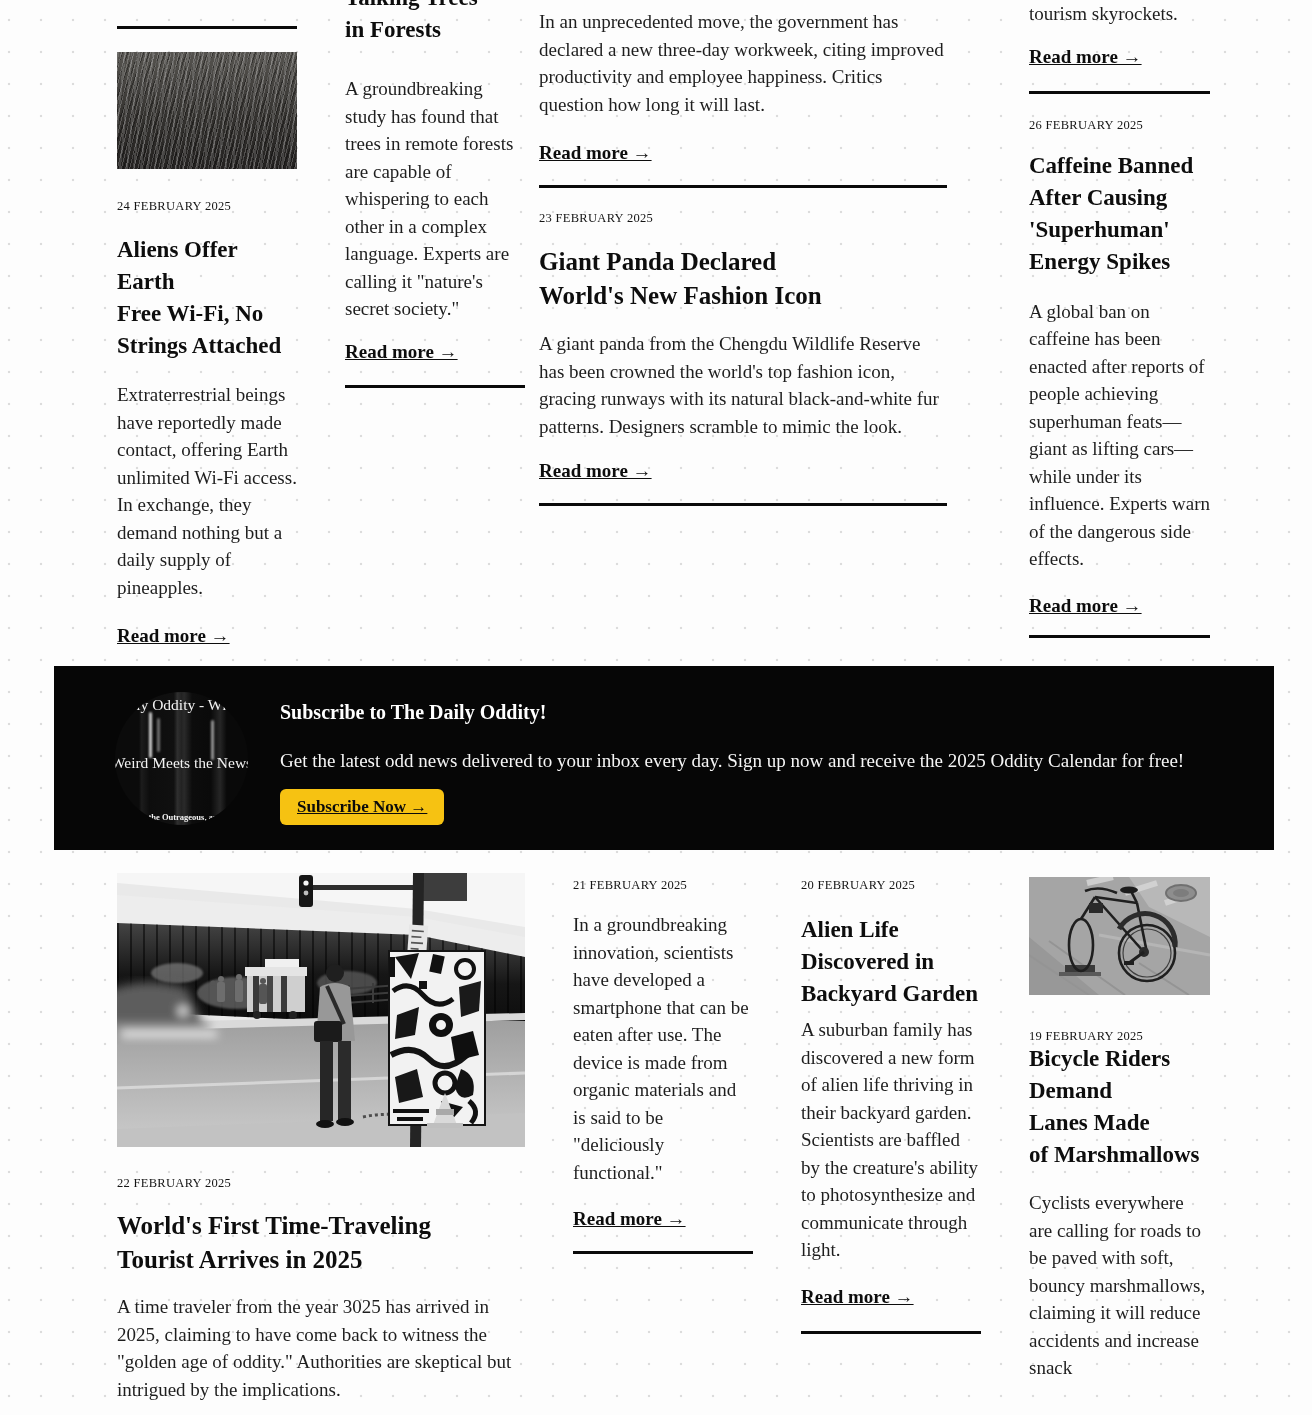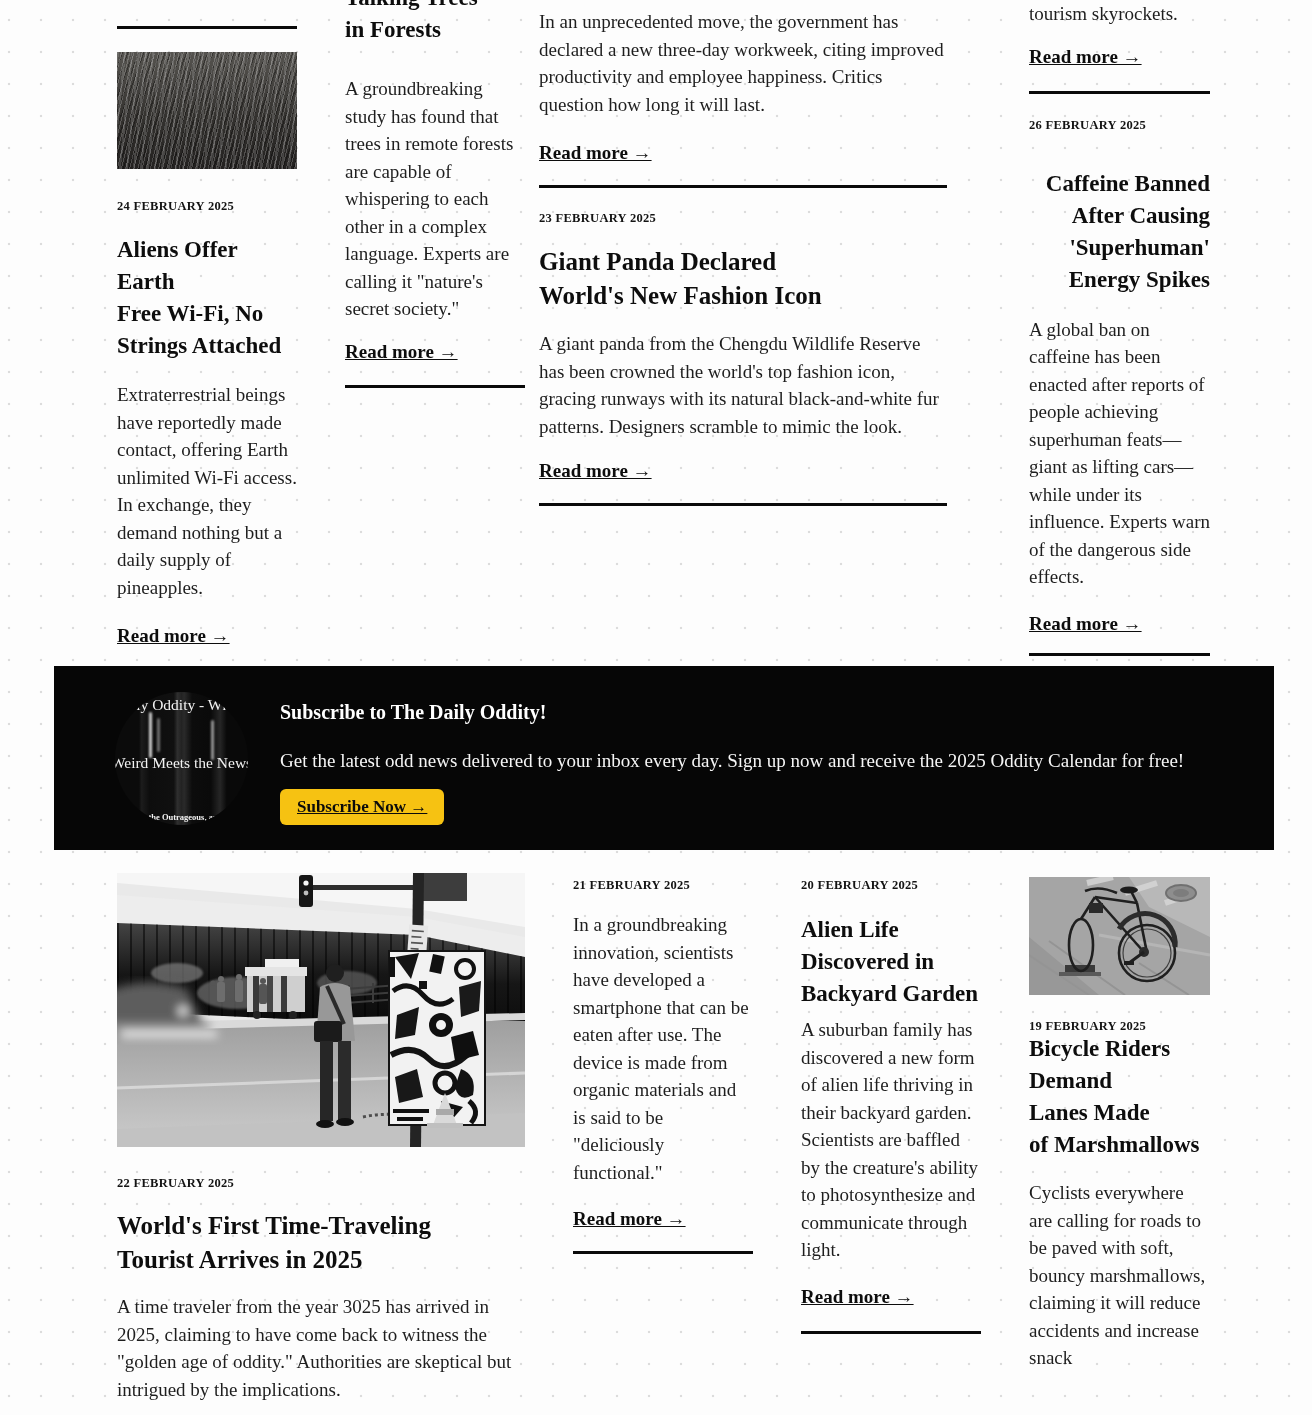--- a/index.html
+++ b/index.html
@@ -5,21 +5,21 @@
   html,body{margin:0;padding:0;}
   body{font-family:"Liberation Serif","DejaVu Serif",serif;}
   .page{
     position:relative;width:1312px;height:1415px;overflow:hidden;
     background-color:#fdfdfd;
     background-image:radial-gradient(circle,#dcdcdc 1.3px,rgba(0,0,0,0) 1.6px);
     background-size:32px 32px;background-position:25px 4px;
   }
   .col{position:absolute;}
   .rule{border:0;border-top:3px solid #0a0a0a;margin:0;width:100%;}
-  .date{font-weight:700;font-size:12.5px;line-height:13px;color:#141414;letter-spacing:.3px;}
+  .date{font-weight:400;font-size:12.5px;line-height:13px;color:#141414;letter-spacing:.3px;}
   .title{font-weight:700;color:#0d0d0d;white-space:pre-line;}
   .title-sm{font-size:23px;line-height:32px;}
   .title-lg{font-size:25px;line-height:34px;}
   .body{font-size:19px;line-height:27.5px;color:#1e1e1e;}
   .readmore{display:inline-block;font-size:19px;line-height:25px;font-weight:700;color:#0d0d0d;text-decoration:underline;cursor:pointer;}
   .thumb{display:block;width:100%;}
   .fur{
     height:117px;
     background:
       repeating-linear-gradient(104deg, rgba(255,255,255,.20) 0 1px, rgba(255,255,255,0) 1px 4px),
@@ -78,21 +78,21 @@
     <div class="body" style="margin-top:17px;">A giant panda from the Chengdu Wildlife Reserve has been crowned the world's top fashion icon, gracing runways with its natural black-and-white fur patterns. Designers scramble to mimic the look.</div>
     <a class="readmore" style="margin-top:18px;">Read more →</a>
     <hr class="rule" style="margin-top:20px;">
   </div>
 
   <div class="col" style="left:1029px;top:0;width:181px;">
     <div class="body">tourism skyrockets.</div>
     <a class="readmore" style="margin-top:16px;">Read more →</a>
     <hr class="rule" style="margin-top:22px;">
     <div class="date" style="margin-top:25px;">26 FEBRUARY 2025</div>
-    <div class="title title-sm" style="margin-top:36px;text-align:right;">Caffeine Banned
+    <div class="title title-sm" style="margin-top:18px;">Caffeine Banned
 After Causing
 'Superhuman'
 Energy Spikes</div>
     <div class="body" style="margin-top:20px;">A global ban on caffeine has been enacted after reports of people achieving superhuman feats—giant as lifting cars—while under its influence. Experts warn of the dangerous side effects.</div>
     <a class="readmore" style="margin-top:20px;">Read more →</a>
     <hr class="rule" style="margin-top:17px;">
   </div>
 
   <div class="banner">
     <div class="logo">
@@ -278,21 +278,21 @@
         <path d="M108,26 L102,14"></path>
         <path d="M56,14 Q70,8 88,16"></path>
       </g>
       <ellipse cx="100" cy="13" rx="9" ry="3.5" fill="#1c1c1c"></ellipse>
       <circle cx="115" cy="75" r="5" fill="#2a2a2a"></circle>
       <path d="M90,52 A30,30 0 0 1 146,70" stroke="#2c2c2c" stroke-width="5" fill="none"></path>
       <rect x="60" y="26" width="14" height="10" fill="#2a2a2a"></rect>
       <path d="M115,75 L100,86" stroke="#1f1f1f" stroke-width="3"></path>
       <rect x="95" y="84" width="10" height="4" fill="#1f1f1f"></rect>
     </svg>
-    <div class="date" style="margin-top:25px;">19 FEBRUARY 2025</div>
+    <div class="date" style="margin-top:35px;">19 FEBRUARY 2025</div>
     <div class="title title-sm" style="">Bicycle Riders
 Demand
 Lanes Made
 of Marshmallows</div>
     <div class="body" style="margin-top:18px;">Cyclists everywhere are calling for roads to be paved with soft, bouncy marshmallows, claiming it will reduce accidents and increase snack</div>
   </div>
 
 </div>
 
 </body></html>

